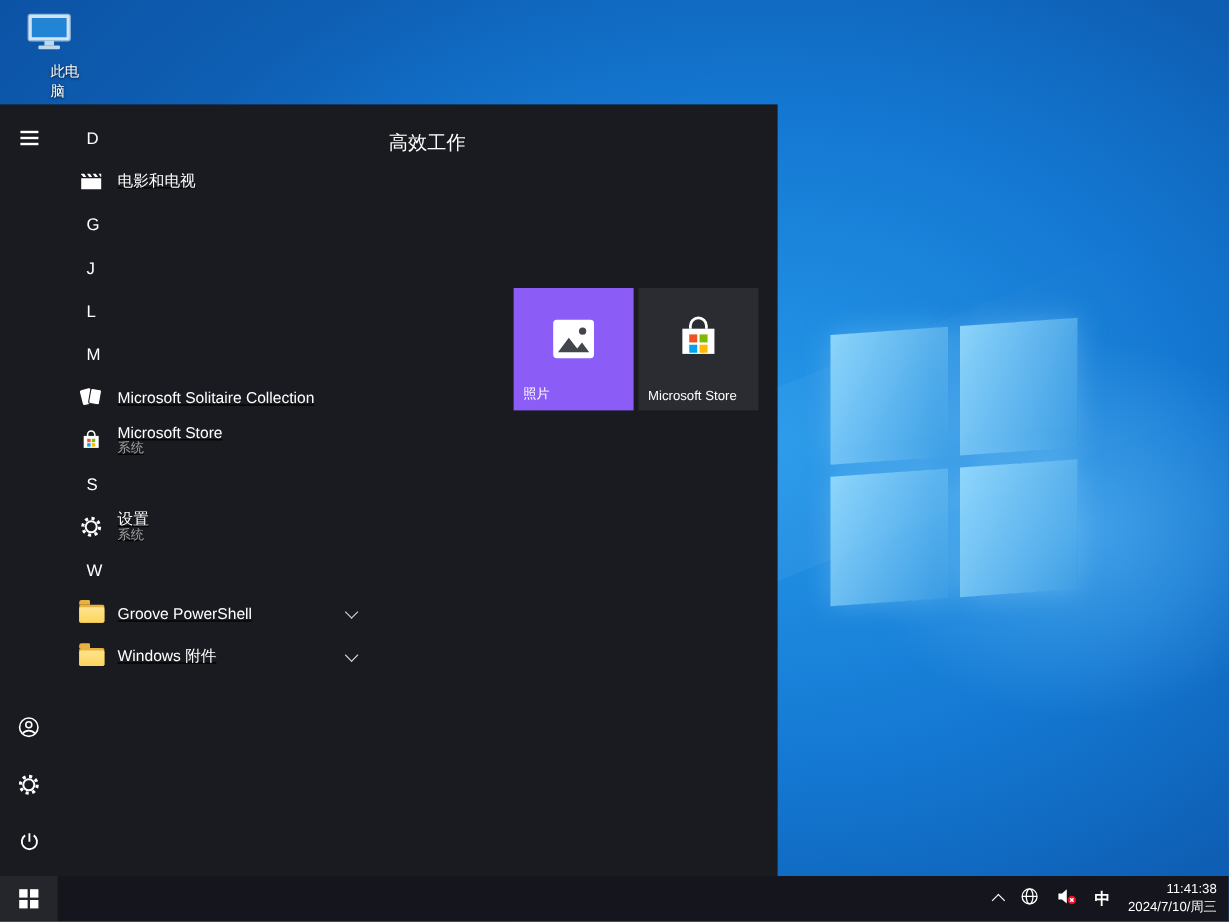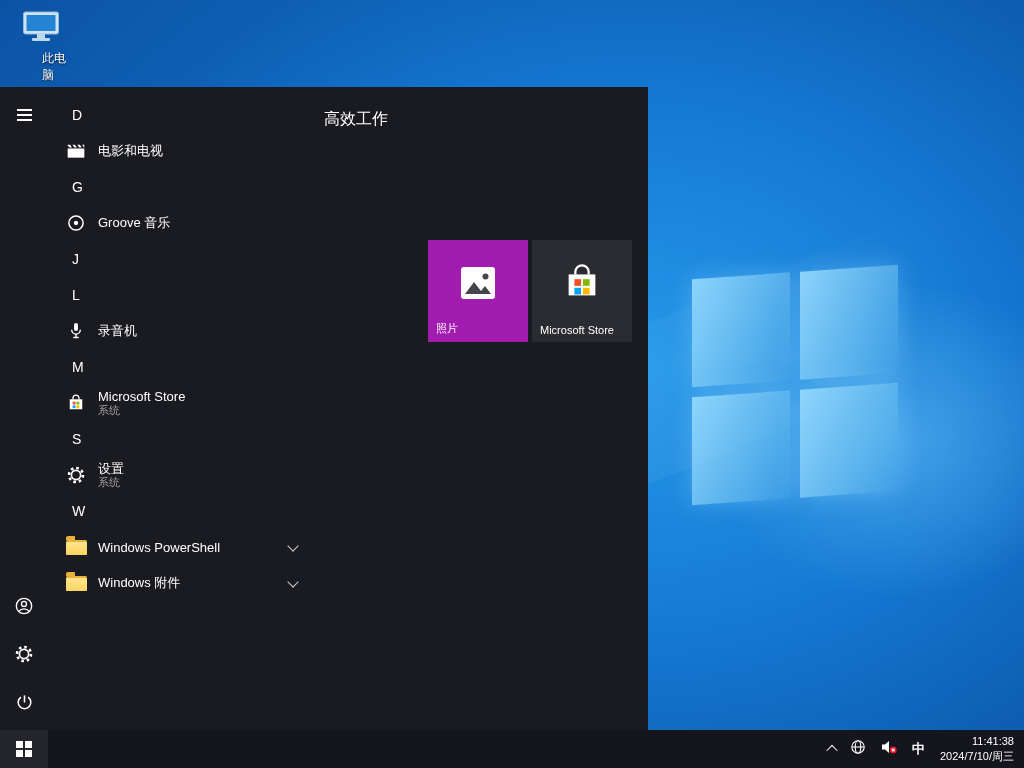--- a/index.html
+++ b/index.html
@@ -27,39 +27,39 @@
   .start-menu{position:absolute;left:0;top:87px;width:648px;height:643px;background:#1a1b20;
     display:flex;overflow:hidden;z-index:5;}
   .rail{width:48px;flex:0 0 48px;display:flex;flex-direction:column;align-items:center;padding:4px 0 2px;}
   .rail-btn{width:48px;height:48px;display:flex;align-items:center;justify-content:center;}
   .rail-spacer{flex:1;}
   .hamburger i{display:block;width:15px;height:2px;background:#fff;}
   .hamburger i + i{margin-top:3px;}
 
   .app-list{width:262px;flex:0 0 262px;padding-top:10px;}
   .letter-row{height:36px;display:flex;align-items:center;padding-left:24px;font-size:14px;color:#fff;}
-  .row{height:36px;display:flex;align-items:center;padding-left:16px;padding-right:6px;}
+  .row{height:36px;display:flex;align-items:center;padding-left:16px;padding-right:6px;text-decoration:underline;}
   .app-icon{width:24px;height:24px;flex:0 0 24px;display:flex;align-items:center;justify-content:center;}
   .app-label{margin-left:10px;font-size:13px;color:#fff;white-space:nowrap;}
   .texts{margin-left:10px;display:flex;flex-direction:column;line-height:1.2;}
   .texts .app-label{margin-left:0;}
   .sub{font-size:11px;color:#9f9f9f;}
   .chev-wrap{margin-left:auto;width:22px;display:flex;justify-content:center;}
   .chevron-down{width:7px;height:7px;border-right:1.5px solid #cfcfcf;border-bottom:1.5px solid #cfcfcf;
     transform:rotate(45deg);margin-top:-3px;}
   .folder-icon{position:relative;width:21px;height:15px;border-radius:1.5px;background:#e8b33c;}
   .folder-icon::before{content:"";position:absolute;top:-3.5px;left:0;width:9px;height:4px;
     border-radius:2px 1px 0 0;background:#e8b33c;}
   .folder-icon::after{content:"";position:absolute;left:0;top:2.5px;width:21px;height:12.5px;
     border-radius:1.5px;background:linear-gradient(180deg,#ffe48e,#fbd55e);}
 
   .tile-area{position:relative;flex:1;}
   .tile-group-title{position:absolute;left:14px;top:22px;font-size:16px;color:#fff;}
   .tile{position:absolute;top:153px;width:100px;height:102px;}
-  .tile-photos{left:118px;background:#a21caf;}
+  .tile-photos{left:118px;background:#8b5cf6;}
   .tile-store{left:222px;background:#2a2c31;}
   .tile-icon{position:absolute;left:50%;top:44%;transform:translate(-50%,-50%);}
   .tile-label{position:absolute;left:8px;bottom:6px;font-size:11px;color:#fff;white-space:nowrap;}
 
   
   .taskbar{position:absolute;left:0;bottom:0;width:1024px;height:38px;background:#15151d;
     display:flex;align-items:center;z-index:6;}
   .start-button{width:48px;height:38px;display:flex;align-items:center;justify-content:center;
     background:rgba(255,255,255,0.07);border:none;}
   .win-grid{display:grid;grid-template-columns:7.5px 7.5px;grid-template-rows:7.5px 7.5px;gap:1.5px;}
@@ -154,55 +154,48 @@
               <path d="M19.4 4.5H22v3.2h-0.5z"></path>
           </svg>
         </span>
         <span class="app-label">电影和电视</span>
       </div>
 
       <div class="letter-row">
         <span>G</span>
       </div>
 
-      <div class="row">
-        <span class="app-icon">
-          <svg width="20" height="20" viewBox="0 0 24 24" fill="none" stroke="#fff" stroke-width="1.8">
-            <circle cx="12" cy="12" r="8.5"></circle>
-              <circle cx="12" cy="12" r="2.6" fill="#fff" stroke="none"></circle>
-          </svg>
-        </span>
-        <span class="app-label">Groove 音乐</span>
-      </div>
 
       <div class="letter-row">
         <span>J</span>
       </div>
 
 
       <div class="letter-row">
         <span>L</span>
       </div>
 
-      <div class="row">
-        <span class="app-icon">
-          <svg width="20" height="20" viewBox="0 0 24 24" fill="none" stroke="#fff" stroke-width="1.7">
-            <rect x="9.6" y="2.5" width="4.8" height="9.5" rx="2.4" fill="#fff" stroke="none"></rect>
-            <path d="M6.8 10.5a5.2 5.2 0 0 0 10.4 0"></path>
-              <path d="M12 15.7v3.6"></path>
-              <path d="M8.8 19.8h6.4"></path>
-          </svg>
-        </span>
-        <span class="app-label">录音机</span>
-      </div>
 
       <div class="letter-row">
         <span>M</span>
       </div>
 
+      <div class="row">
+        <span class="app-icon">
+          <svg width="22" height="20" viewBox="0 0 24 22">
+            <g transform="rotate(-14 8 11)">
+                <rect x="3" y="3.5" width="10" height="14" rx="1.5" fill="#fff"></rect>
+              </g>
+            <g transform="rotate(10 16 11)">
+                <rect x="10.5" y="3.5" width="10" height="14" rx="1.5" fill="#fff" stroke="#1a1b20"></rect>
+              </g>
+          </svg>
+        </span>
+        <span class="app-label">Microsoft Solitaire Collection</span>
+      </div>
 
       <div class="row">
         <span class="app-icon">
           <svg width="20" height="20" viewBox="0 0 24 24">
             <path d="M8.4 7.5V6.2a3.6 3.6 0 0 1 7.2 0v1.3" fill="none" stroke="#fff" stroke-width="1.6"></path>
             <rect x="4.5" y="7.5" width="15" height="12" fill="#fff"></rect>
             <rect x="8" y="10.4" width="3.4" height="3.4" fill="#f25022"></rect>
             <rect x="12.6" y="10.4" width="3.4" height="3.4" fill="#7fba00"></rect>
             <rect x="8" y="14.8" width="3.4" height="3.4" fill="#00a4ef"></rect>
             <rect x="12.6" y="14.8" width="3.4" height="3.4" fill="#ffb900"></rect>
@@ -232,21 +225,21 @@
       </div>
 
       <div class="letter-row">
         <span>W</span>
       </div>
 
       <div class="row">
         <span class="app-icon">
             <span class="folder-icon"></span>
           </span>
-        <span class="app-label">Windows PowerShell</span>
+        <span class="app-label">Groove PowerShell</span>
         <span class="chev-wrap">
             <span class="chevron-down"></span>
           </span>
       </div>
 
       <div class="row">
         <span class="app-icon">
             <span class="folder-icon"></span>
           </span>
         <span class="app-label">Windows 附件</span>

